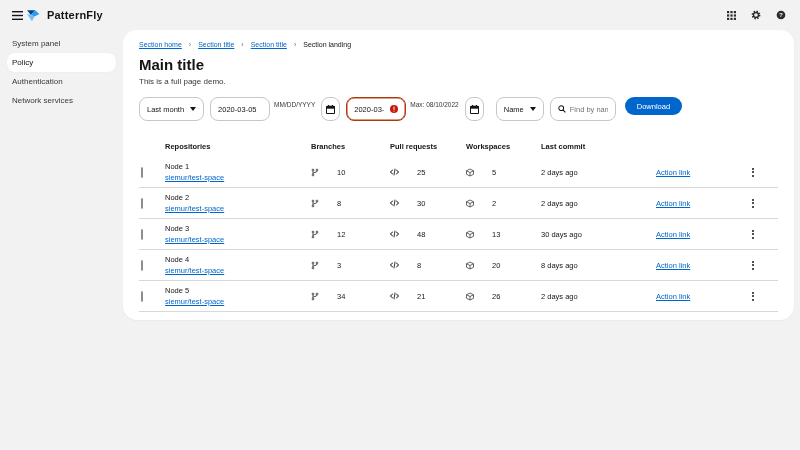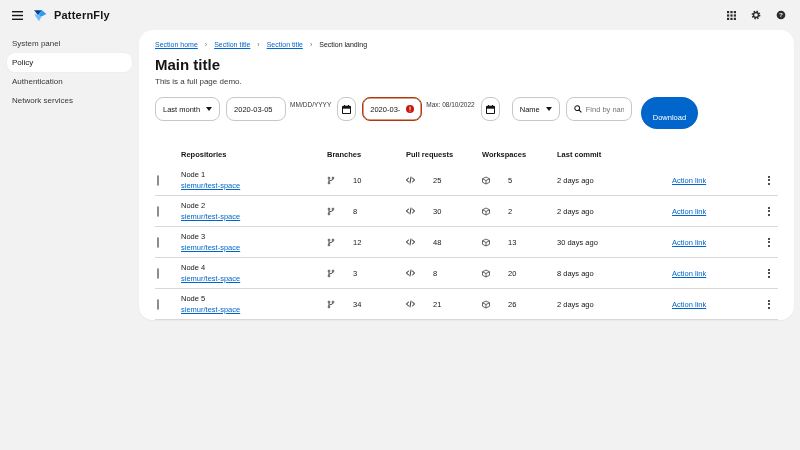--- a/index.html
+++ b/index.html
@@ -9,29 +9,29 @@
     font-family: "Liberation Sans", sans-serif;
     color: #151515;
     overflow: hidden;
   }
   
   .masthead {
     height: 30px;
     display: flex;
     align-items: center;
     padding: 0 14px 0 12px;
-    gap: 9px;
+    gap: 2px;
   }
   .icon-btn { display:flex; align-items:center; justify-content:center; cursor:pointer; color:#2b2b2b; background:none; border:none; }
   .brand { display:flex; align-items:center; gap:5px; }
   .brand-text { font-size: 11px; font-weight: bold; letter-spacing: .2px; }
   .masthead-right { margin-left:auto; display:flex; align-items:center; gap:15px; }
   
   .layout { display:flex; align-items:flex-start; height: 420px; }
-  .sidebar { width: 139px; flex: none; padding-top: 4px; }
+  .sidebar { width: 123px; flex: none; padding-top: 4px; }
   .sidebar-item {
     font-size: 8px;
     color: #383838;
     height: 19px;
     line-height: 19px;
     padding: 0 12px;
     cursor: pointer;
     white-space: nowrap;
   }
   .sidebar-item.selected {
@@ -85,21 +85,21 @@
   .search-input { width: 66px; gap:4px; }
   .field-group { display:flex; flex-direction:row; }
   .helper { font-size: 6.5px; color:#383838; margin: 4px 0 0 4px; }
   .btn-primary {
     height: 18px;
     background: #0066cc;
     color:#fff;
     border:none;
     border-radius: 999px;
     font-size: 7.5px;
-    padding: 16px 12px;
+    padding: 5px 12px;
     margin-left: 3px;
     cursor:pointer;
     font-family:"Liberation Sans", sans-serif;
   }
   
   table { width: 100%; border-collapse: collapse; margin-top: 15px; font-size: 7.5px; }
   th { text-align:left; font-weight: bold; padding: 6px 2px; white-space:nowrap; }
   td { padding: 5px 2px; border-top: 1px solid #d8d8d8; vertical-align: middle; }
   tr.row td { border-top: none; border-bottom: 1px solid #d8d8d8; }
   tr.row:first-child td { border-top: none; }

